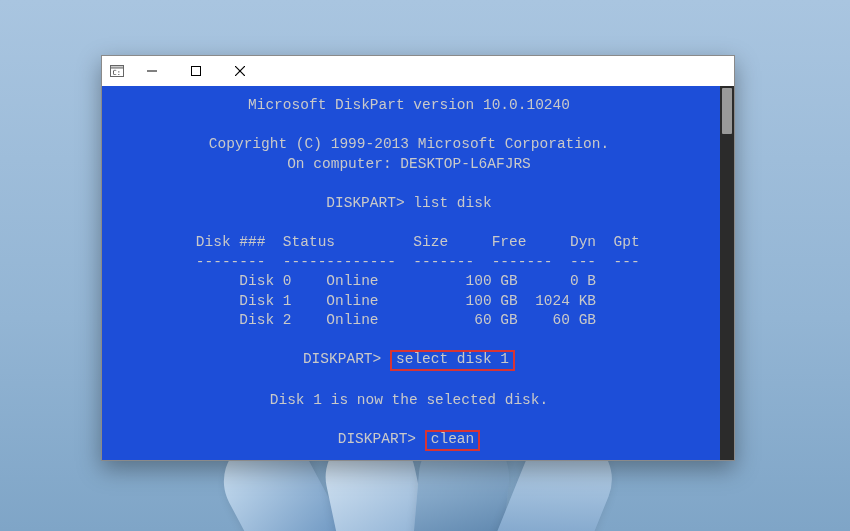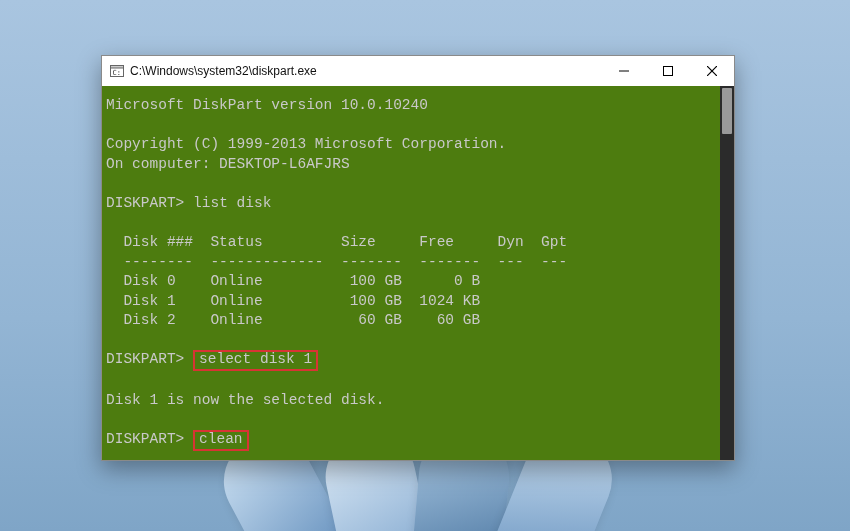--- a/index.html
+++ b/index.html
@@ -79,22 +79,23 @@
     display: flex;
     align-items: center;
     justify-content: center;
     cursor: default;
   }
   .win-btn svg { display: block; }
 
   .terminal-wrap {
     position: relative;
     height: calc(100% - 30px);
-    background: #4d7c0f;
+    background: #1d4ed8;
     display: flex;
+    text-align: center;
   }
   .terminal {
     flex: 1;
     padding: 10px 8px 10px 4px;
     font-family: Consolas, "Courier New", monospace;
     font-size: 14.5px;
     color: #c9c9c9;
     line-height: 1.35;
     white-space: pre;
     overflow: hidden;
@@ -133,21 +134,20 @@
 
 <div class="window">
   <div class="titlebar">
     <span class="app-icon">
       <svg width="14" height="14" viewBox="0 0 14 14">
         <rect x="0.5" y="1.5" width="13" height="11" fill="#fff" stroke="#666"></rect>
         <rect x="0.5" y="1.5" width="13" height="2.5" fill="#ccc" stroke="#666"></rect>
         <text x="2.5" y="11" font-size="7" font-family="monospace" fill="#333">C:</text>
       </svg>
     </span>
-    <span class="title-text">C:\Windows\system32\diskpart.exe</span>
     <div class="win-controls">
       <div class="win-btn">
         <svg width="10" height="10" viewBox="0 0 10 10">
             <line x1="0" y1="5" x2="10" y2="5" stroke="#000" stroke-width="1"></line>
           </svg>
       </div>
       <div class="win-btn">
         <svg width="10" height="10" viewBox="0 0 10 10">
             <rect x="0.5" y="0.5" width="9" height="9" fill="none" stroke="#000" stroke-width="1"></rect>
           </svg>

